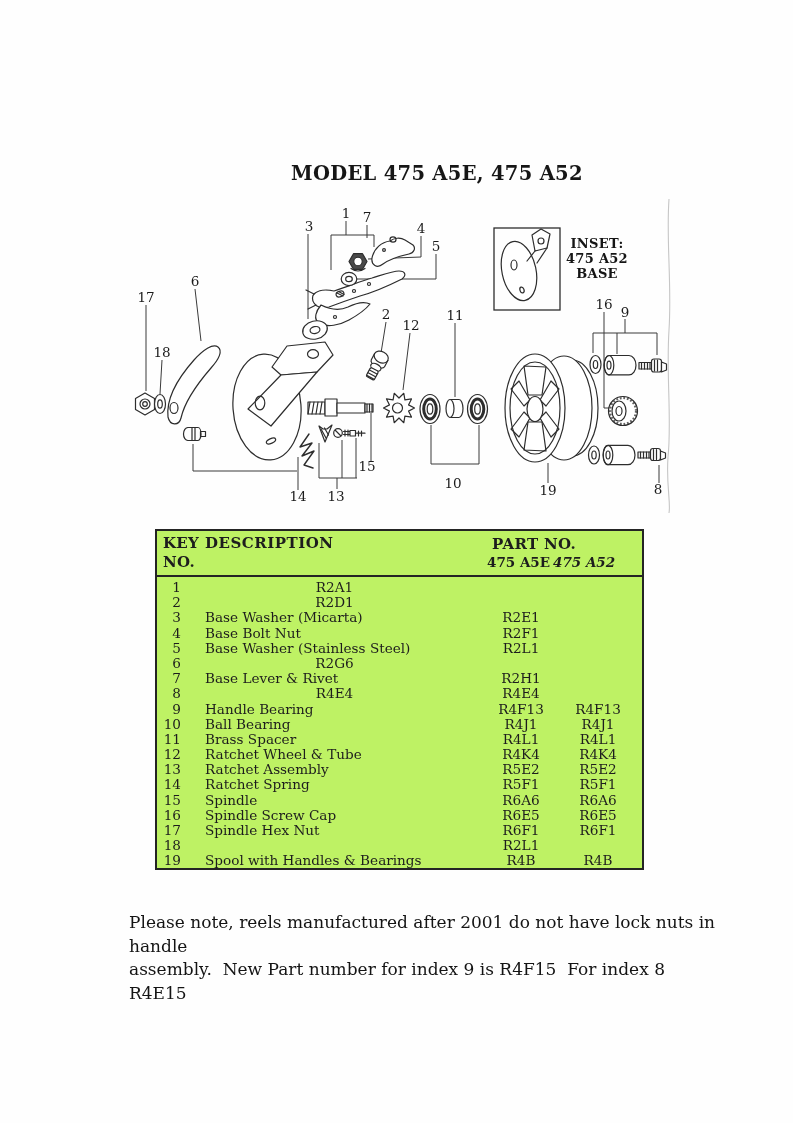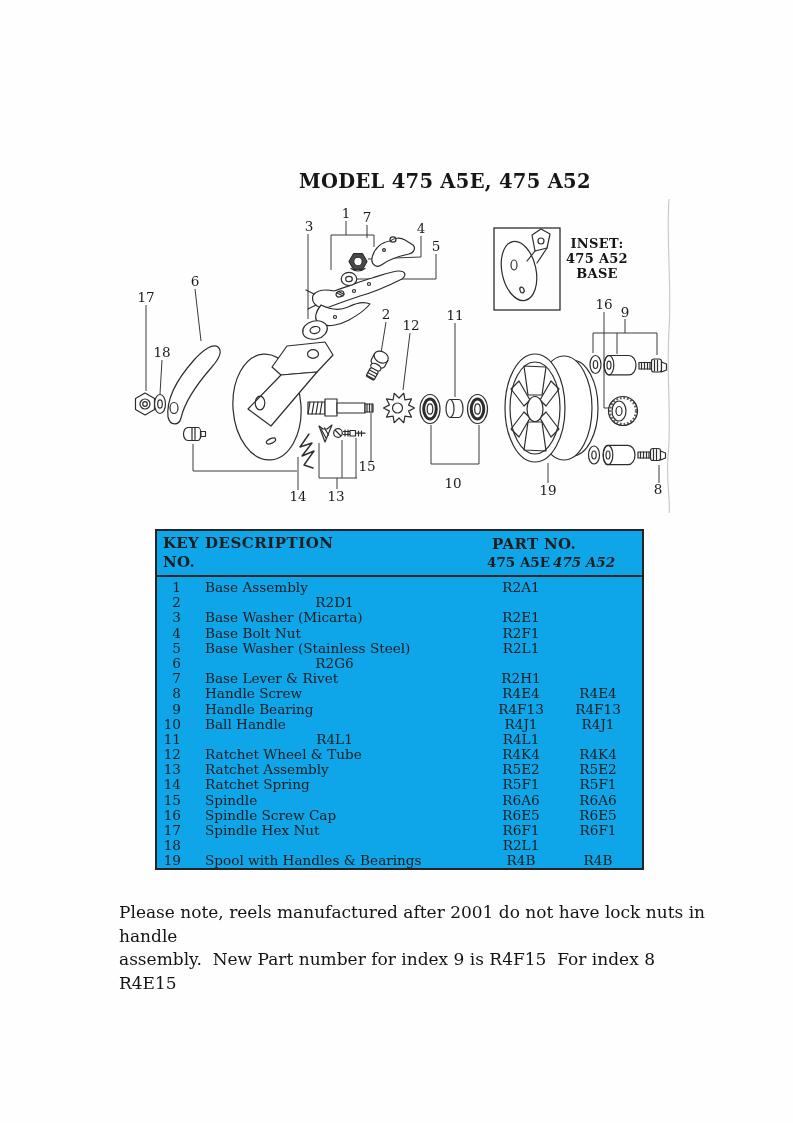--- a/index.html
+++ b/index.html
@@ -3,60 +3,60 @@
 <meta charset="utf-8">
 <style>
   html,body{margin:0;padding:0;}
   body{
     width:793px;height:1123px;position:relative;overflow:hidden;
     background:#fefefe;
     font-family:"DejaVu Serif","Liberation Serif",serif;
     color:#1d1d1d;
   }
   .page-title{
-    position:absolute;left:291px;top:162px;margin:8px;
+    position:absolute;left:291px;top:162px;margin:0;
     font-size:19.5px;font-weight:bold;letter-spacing:.3px;
     font-family:"DejaVu Serif","Liberation Serif",serif;
     color:#161616;white-space:nowrap;
   }
   .diagram{
     position:absolute;left:120px;top:195px;width:560px;height:320px;
   }
   .diagram .ln{stroke:#3a3a3a;stroke-width:1;fill:none;}
   .diagram .pt{stroke:#2d2d2d;stroke-width:1.2;fill:none;stroke-linejoin:round;stroke-linecap:round;}
   .diagram .ptw{stroke:#2d2d2d;stroke-width:1.2;fill:#fff;stroke-linejoin:round;stroke-linecap:round;}
   .diagram .callout{
     font-family:"DejaVu Serif","Liberation Serif",serif;
     font-size:13.5px;fill:#1b1b1b;text-anchor:middle;
   }
   .diagram .inset-txt{
     font-family:"DejaVu Serif","Liberation Serif",serif;
     font-size:13px;font-weight:bold;fill:#151515;text-anchor:middle;letter-spacing:.3px;
   }
   .parts-table{
     position:absolute;left:155px;top:529px;width:489px;height:341px;
-    border:2px solid #242424;box-sizing:border-box;background:#0ea5e9;
+    border:2px solid #242424;box-sizing:border-box;background:#bef264;
   }
   .thead{position:relative;height:44px;border-bottom:2px solid #242424;}
   .key-head{position:absolute;left:6px;top:3px;font-size:15px;font-weight:bold;line-height:19px;letter-spacing:.3px;}
   .key-head span{display:block;}
   .desc-head{position:absolute;left:48px;top:3px;font-size:15px;font-weight:bold;letter-spacing:.5px;}
   .part-title{position:absolute;left:312px;top:4px;width:130px;text-align:center;font-size:15px;font-weight:bold;letter-spacing:.3px;}
   .model-a{position:absolute;left:330px;top:23px;font-size:13.5px;font-weight:bold;}
   .model-b{position:absolute;left:396px;top:23px;font-size:13.5px;font-weight:bold;font-style:italic;}
   .tbody{padding-top:3px;}
   .trow{
     display:grid;grid-template-columns:24px 307px 66px auto;
     height:15.2px;line-height:15.2px;font-size:13.6px;
   }
   .c-key{text-align:right;}
   .c-desc{padding-left:24px;white-space:nowrap;}
   .c-p1,.c-p2{white-space:nowrap;text-align:center;}
   .footnote{
-    position:absolute;left:117px;top:899px;width:600px;margin:2px;
+    position:absolute;left:117px;top:899px;width:600px;margin:12px;
     font-size:17px;line-height:23.5px;color:#141414;
   }
   .footnote span{display:block;white-space:pre-wrap;}
 </style>
 </head>
 <body>
 
 <h1 class="page-title">MODEL 475 A5E, 475 A52</h1>
 
 <svg class="diagram" viewBox="0 0 560 320">
@@ -285,21 +285,20 @@
       <span>NO.</span>
     </div>
     <div class="desc-head">DESCRIPTION</div>
     <div class="part-title">PART NO.</div>
     <div class="model-a">475 A5E</div>
     <div class="model-b">475 A52</div>
   </div>
   <div class="tbody" id="tbody">
   <div class="trow">
     <span class="c-key">1</span>
-    <span class="c-desc">Base Assembly</span>
     <span class="c-p1">R2A1</span>
     <span class="c-p2"></span>
   </div>
 
   <div class="trow">
     <span class="c-key">2</span>
     <span class="c-p1">R2D1</span>
     <span class="c-p2"></span>
   </div>
 
@@ -332,41 +331,41 @@
 
   <div class="trow">
     <span class="c-key">7</span>
     <span class="c-desc">Base Lever &amp; Rivet</span>
     <span class="c-p1">R2H1</span>
     <span class="c-p2"></span>
   </div>
 
   <div class="trow">
     <span class="c-key">8</span>
-    <span class="c-desc">Handle Screw</span>
     <span class="c-p1">R4E4</span>
     <span class="c-p2">R4E4</span>
   </div>
 
   <div class="trow">
     <span class="c-key">9</span>
     <span class="c-desc">Handle Bearing</span>
     <span class="c-p1">R4F13</span>
     <span class="c-p2">R4F13</span>
   </div>
 
   <div class="trow">
     <span class="c-key">10</span>
-    <span class="c-desc">Ball Handle</span>
+    <span class="c-desc">Ball Bearing</span>
     <span class="c-p1">R4J1</span>
     <span class="c-p2">R4J1</span>
   </div>
 
   <div class="trow">
     <span class="c-key">11</span>
+    <span class="c-desc">Brass Spacer</span>
     <span class="c-p1">R4L1</span>
     <span class="c-p2">R4L1</span>
   </div>
 
   <div class="trow">
     <span class="c-key">12</span>
     <span class="c-desc">Ratchet Wheel &amp; Tube</span>
     <span class="c-p1">R4K4</span>
     <span class="c-p2">R4K4</span>
   </div>

